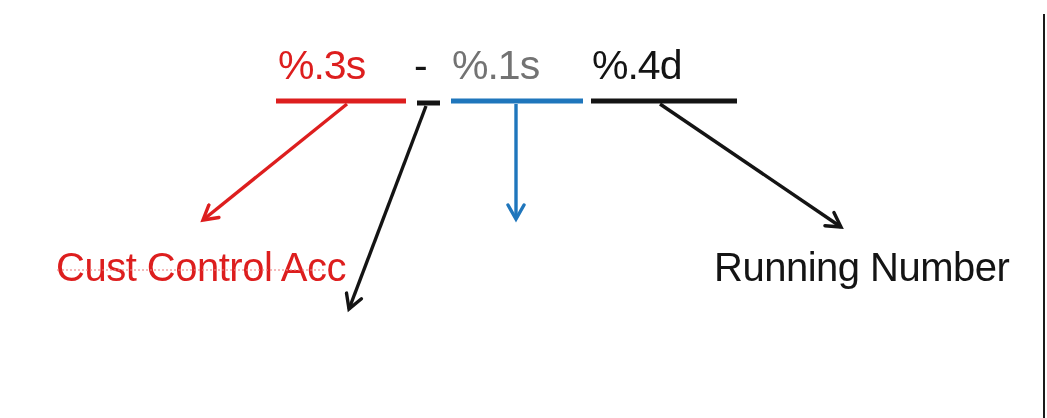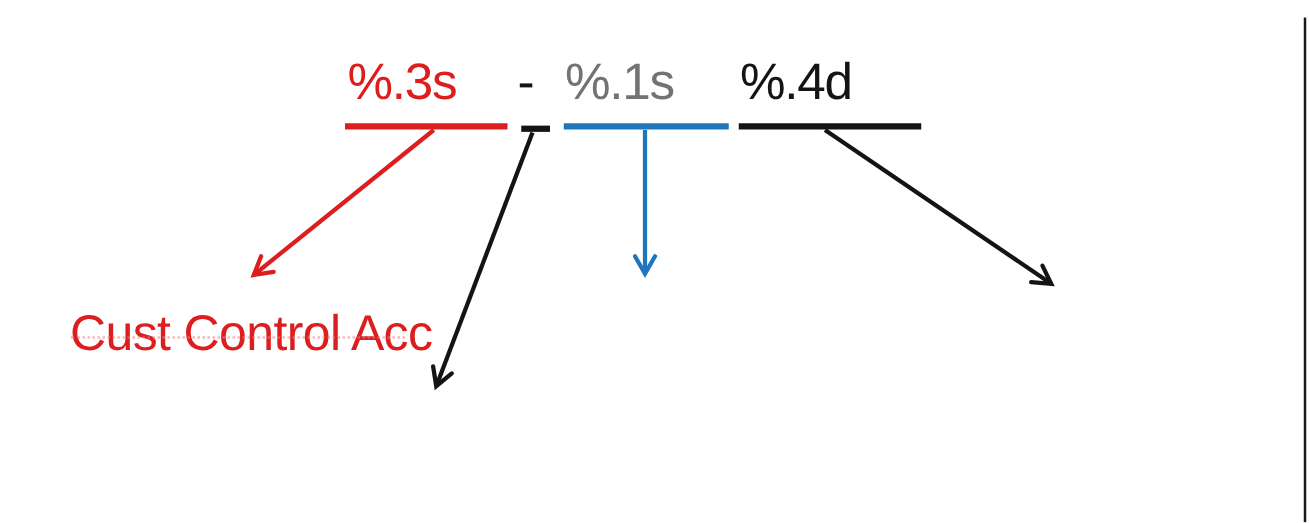--- a/index.html
+++ b/index.html
@@ -95,18 +95,19 @@
     <line x1="451" y1="101" x2="583" y2="101" stroke-width="5" stroke="#1f76bc"></line>
     <line x1="591" y1="101" x2="737" y2="101" stroke-width="5" stroke="#141414"></line>
 
     <line x1="347" y1="104" x2="203" y2="220" stroke-width="3.4" marker-end="url(#ah-red)" stroke="#dd1e1e"></line>
     <line x1="426" y1="106" x2="349" y2="309" stroke-width="3.4" marker-end="url(#ah-black)" stroke="#141414"></line>
     <line x1="516" y1="104" x2="516" y2="219" stroke-width="3.4" marker-end="url(#ah-blue)" stroke="#1f76bc"></line>
     <line x1="660" y1="104" x2="841" y2="227" stroke-width="3.4" marker-end="url(#ah-black)" stroke="#141414"></line>
   </svg>
 
   <div class="diagram-label c-red label-cust">Cust Control Acc</div>
+  <div class="diagram-label c-black label-running">Running Number</div>
 
   <div class="squiggle"></div>
 
   <div class="right-edge-line"></div>
 
 </div>
 
 </body></html>

